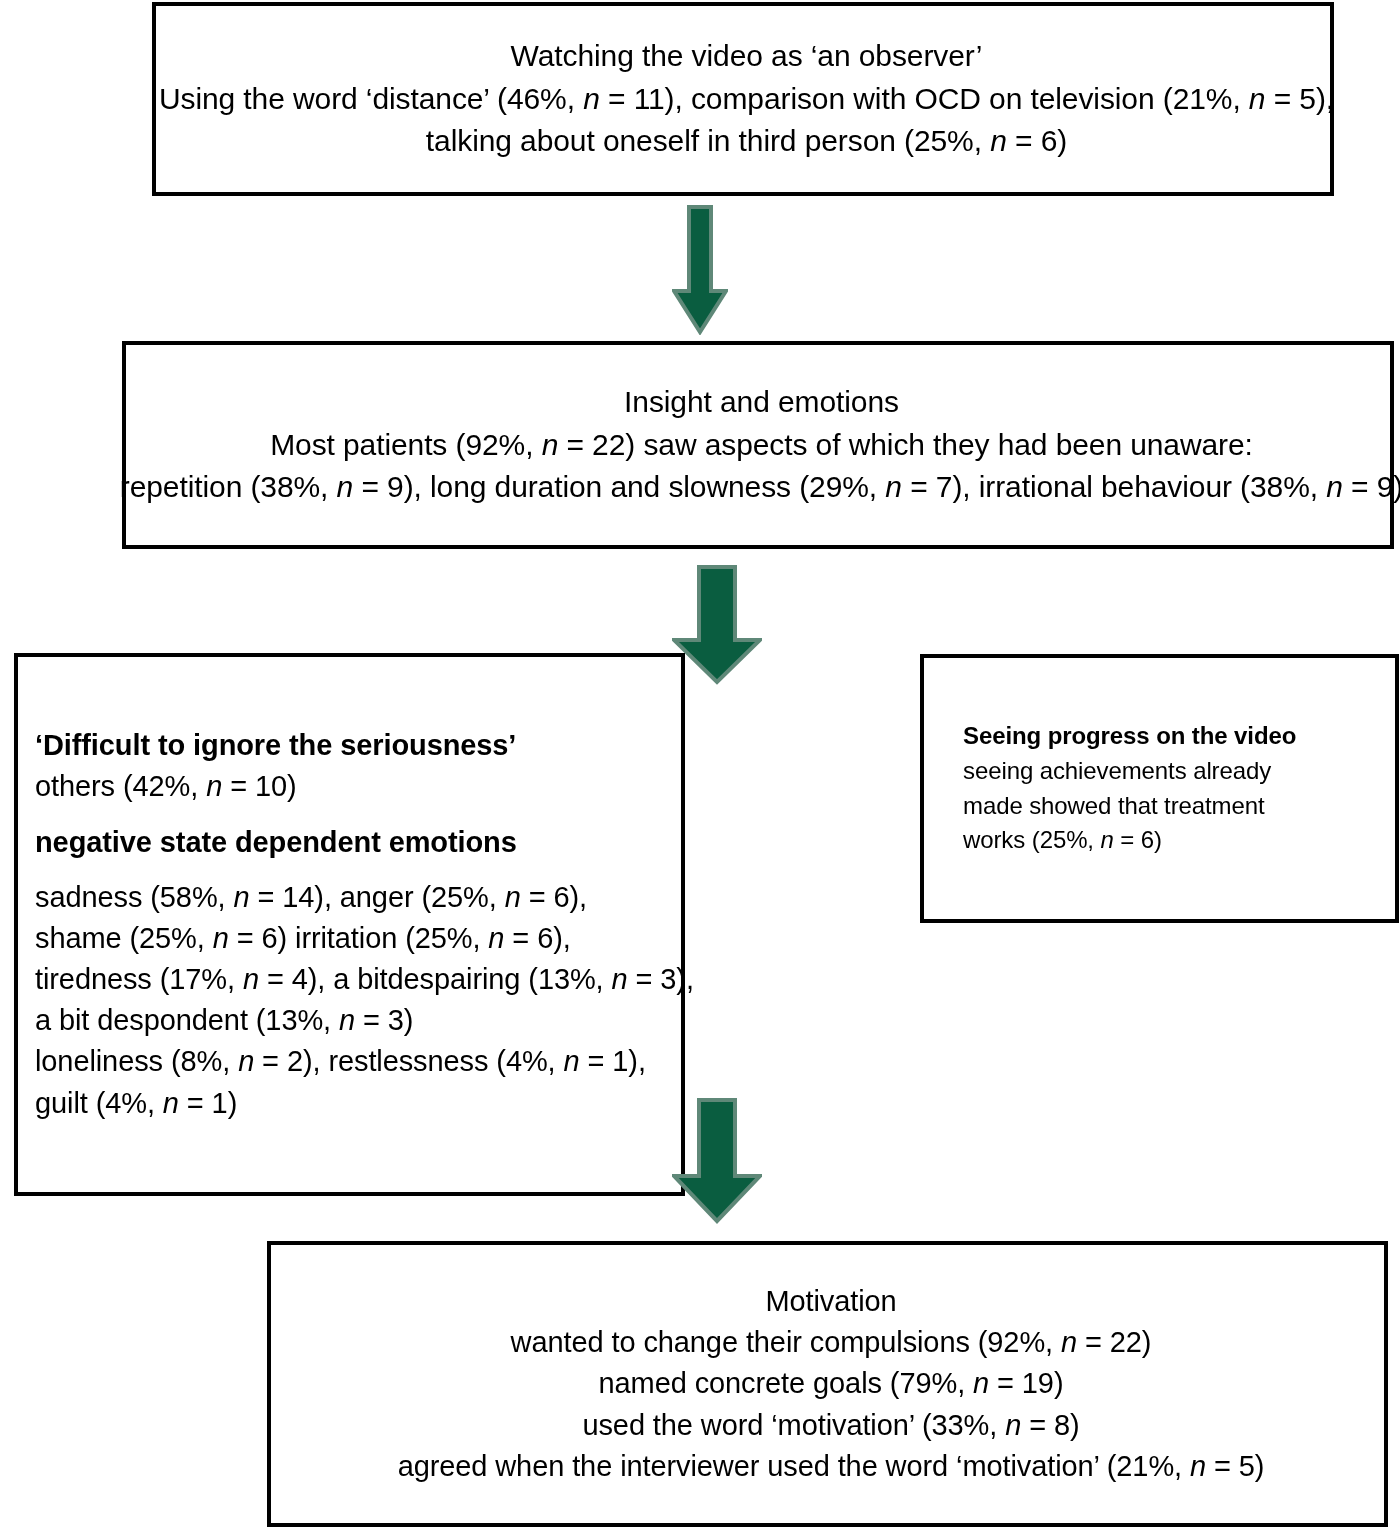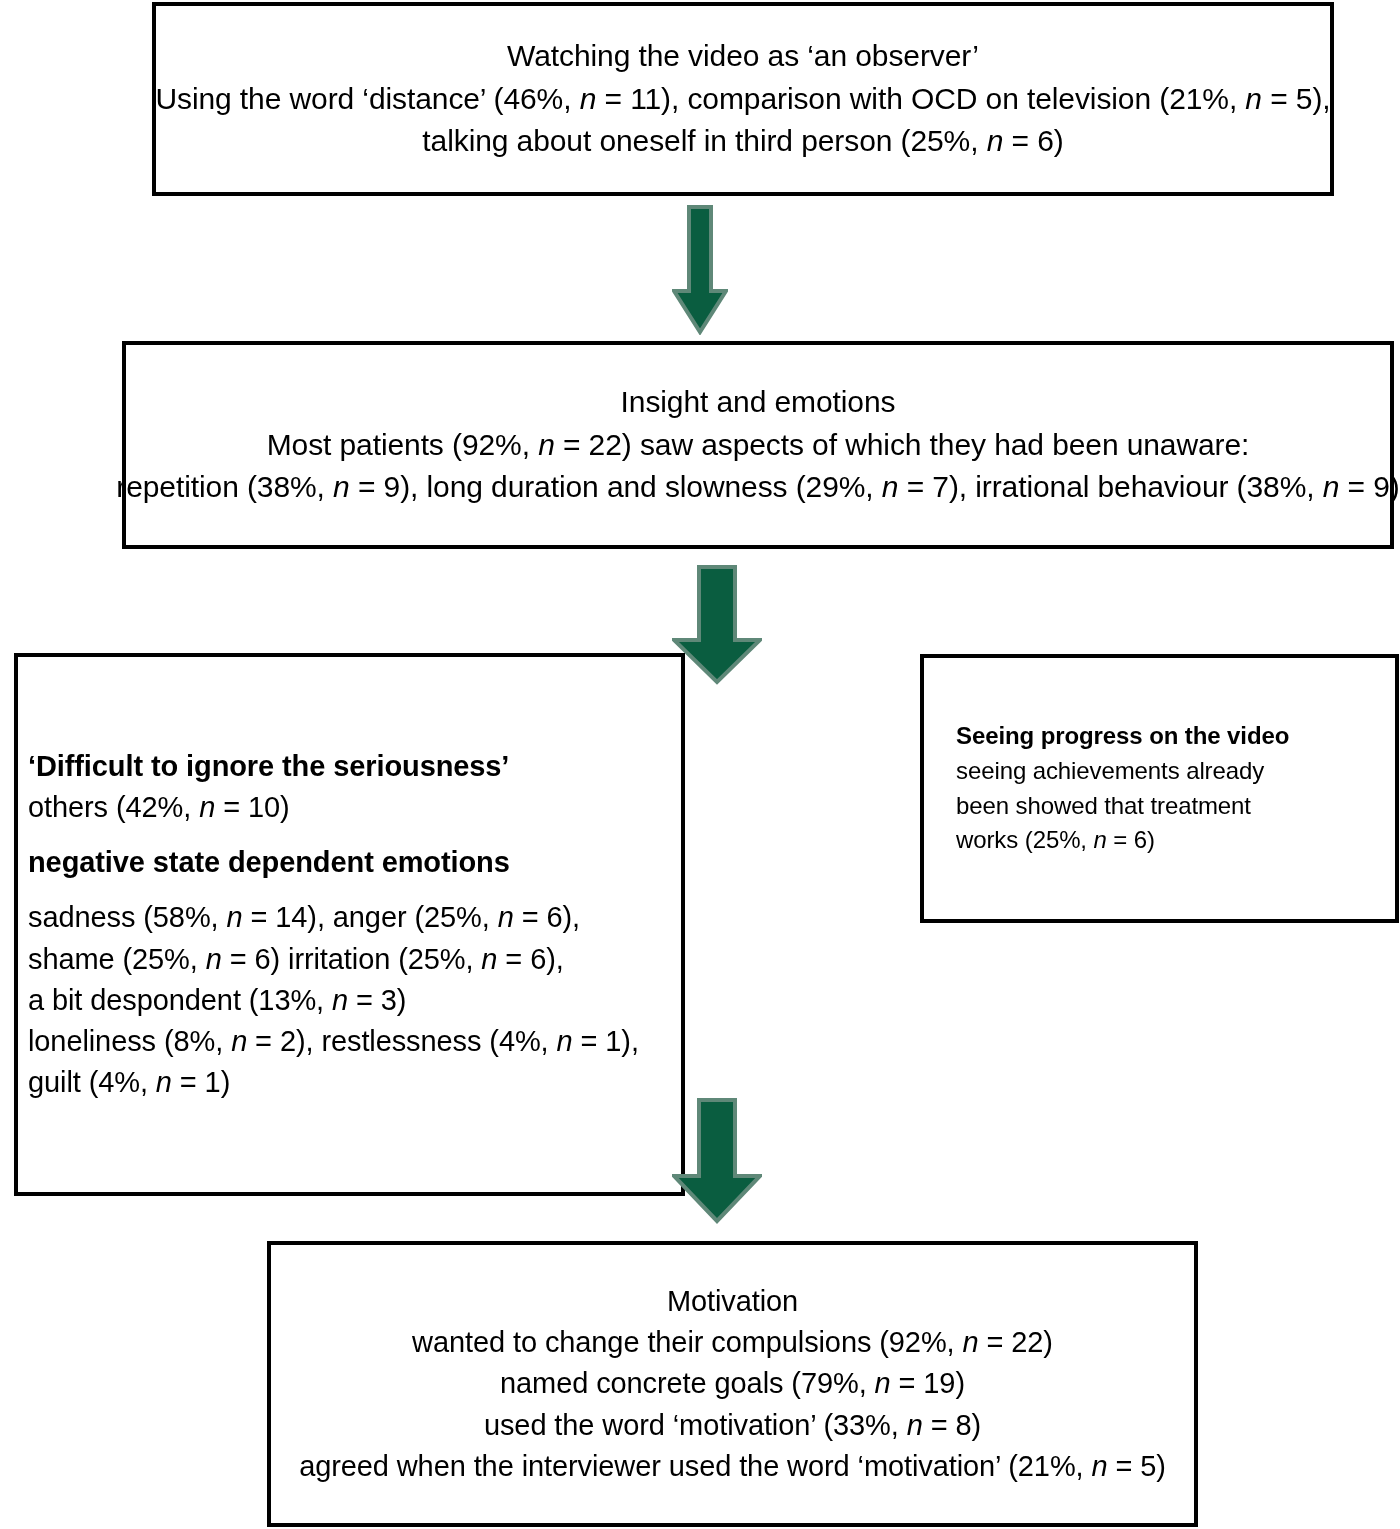--- a/index.html
+++ b/index.html
@@ -19,20 +19,21 @@
     overflow: hidden;
   }
   .box {
     position: absolute;
     box-sizing: border-box;
     border: 4px solid #000000;
     background: #ffffff;
     display: flex;
     flex-direction: column;
     justify-content: center;
+    padding-left: 7px;
   }
   .box-center {
     align-items: center;
     text-align: center;
   }
   .box-left {
     align-items: flex-start;
     text-align: left;
   }
   .line {
@@ -49,21 +50,21 @@
   .hdr-bold { font-weight: 700; }
   .em { font-style: italic; }
   .pad-l { padding-left: 12px; padding-right: 12px; }
   .spacer { height: 14px; }
 
   
   #box-observer   { left: 152px; top: 2px;    width: 1182px; height: 194px; }
   #box-insight    { left: 122px; top: 341px;  width: 1272px; height: 208px; }
   #box-difficult  { left: 2px;   top: 653px;  width: 671px;  height: 543px; margin-left: 12px; }
   #box-progress   { left: 920px; top: 654px;  width: 479px;  height: 269px; }
-  #box-motivation { left: 267px; top: 1241px; width: 931px;  height: 286px; }
+  #box-motivation { left: 267px; top: 1241px; width: 1121px;  height: 286px; }
 
   #box-difficult .line { font-size: 29px; line-height: 1.42; }
   #box-difficult .pad-l { padding-left: 10px; }
   #box-progress .line { font-size: 24px; line-height: 1.45; }
   #box-progress .pad-l { padding-left: 32px; }
   #box-motivation .line { font-size: 29px; line-height: 1.42; }
   #box-insight .line { font-size: 30px; line-height: 1.42; }
   #box-observer .line { font-size: 30px; line-height: 1.42; }
 
   
@@ -105,29 +106,30 @@
   </div>
 
   <div class="box box-left" id="box-difficult">
     <div class="hdr hdr-bold line pad-l">‘Difficult to ignore the seriousness’</div>
     <div class="line pad-l">others (42%, <span class="em">n</span> = 10)</div>
     <div class="spacer"></div>
     <div class="hdr hdr-bold line pad-l">negative state dependent emotions</div>
     <div class="spacer"></div>
     <div class="line pad-l">sadness (58%, <span class="em">n</span> = 14), anger (25%, <span class="em">n</span> = 6),</div>
     <div class="line pad-l">shame (25%, <span class="em">n</span> = 6) irritation (25%, <span class="em">n</span> = 6),</div>
+    <div class="line pad-l">tiredness (17%, <span class="em">n</span> = 4), a bitdespairing (13%, <span class="em">n</span> = 3),</div>
     <div class="line pad-l">a bit despondent (13%, <span class="em">n</span> = 3)</div>
     <div class="line pad-l">loneliness (8%, <span class="em">n</span> = 2), restlessness (4%, <span class="em">n</span> = 1),</div>
     <div class="line pad-l">guilt (4%, <span class="em">n</span> = 1)</div>
   </div>
 
   <div class="box box-left" id="box-progress">
     <div class="hdr hdr-bold line pad-l">Seeing progress on the video</div>
     <div class="line pad-l">seeing achievements already</div>
-    <div class="line pad-l">been showed that treatment</div>
+    <div class="line pad-l">made showed that treatment</div>
     <div class="line pad-l">works (25%, <span class="em">n</span> = 6)</div>
   </div>
 
   <div class="arrow" id="arrow-3">
     <svg width="90" height="126" viewBox="0 0 90 126">
       <polygon points="27,2 63,2 63,78 88,78 45,123 2,78 27,78" fill="#0a5d40" stroke="#5f8878" stroke-width="4" stroke-linejoin="miter"></polygon>
     </svg>
   </div>
 
   <div class="box box-center" id="box-motivation">

